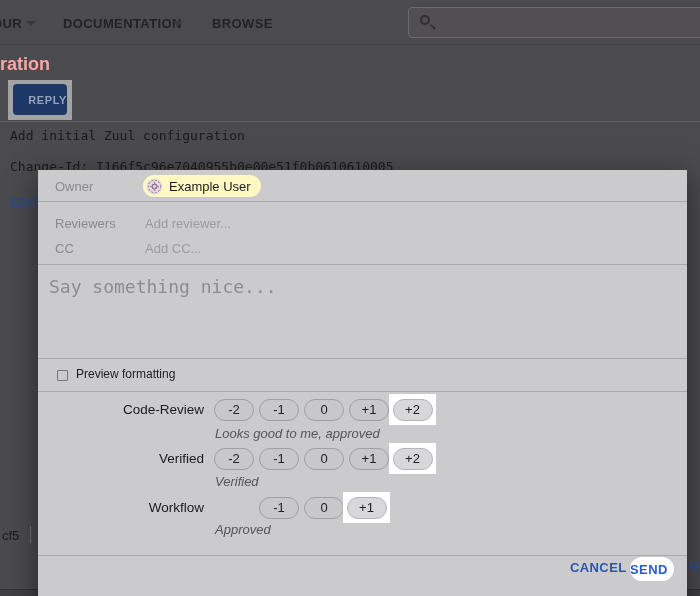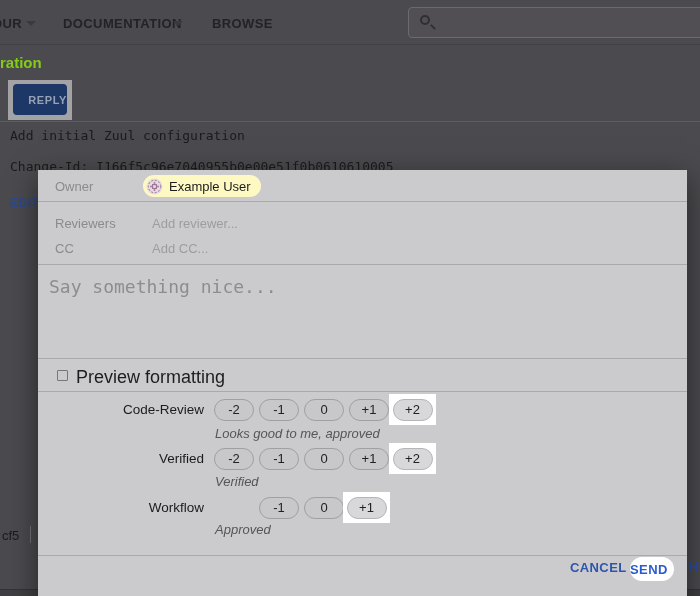--- a/index.html
+++ b/index.html
@@ -10,45 +10,45 @@
     font-family:"Liberation Sans", sans-serif;
     -webkit-font-smoothing:antialiased;
   }
   
   .topbar { position:absolute; left:0; top:0; width:700px; height:45px; background:#4b4a4e; border-bottom:1px solid #434246; }
   .nav-item { position:absolute; top:16px; font-size:13px; font-weight:700; letter-spacing:.4px; color:#232226; white-space:nowrap; cursor:pointer; }
   .caret { position:absolute; top:21px; width:0; height:0; border-left:5px solid transparent; border-right:5px solid transparent; border-top:5px solid #3a393d; }
   .searchbox { position:absolute; left:408px; top:7px; width:300px; height:31px; background:#514f54; border:1px solid #6b6a6f; border-radius:4px; }
   .mag { position:absolute; left:11px; top:7px; width:10px; height:10px; border:2px solid #2f2e32; border-radius:50%; }
   .mag::after { content:""; position:absolute; left:8px; top:9px; width:6px; height:2px; background:#2f2e32; transform:rotate(45deg); }
-  .page-heading { position:absolute; left:0px; top:54px; font-size:15px; font-weight:700; color:#84cc16; }
+  .page-heading { position:absolute; left:0px; top:54px; font-size:18px; font-weight:700; color:#fca5a5; }
   .reply-hl { position:absolute; left:8px; top:80px; width:64px; height:40px; background:#a3a2a4; }
   .reply-btn { position:absolute; left:5px; top:4px; width:54px; height:31px; background:#1d3766; border:none; border-radius:4px;
                color:#97a1b6; font-family:"Liberation Sans",sans-serif; font-size:11px; font-weight:700; letter-spacing:.6px; cursor:pointer;text-align:right; }
   .hdiv { position:absolute; left:0; top:121px; width:700px; height:1px; background:#5d5c60; }
   .mono-line { position:absolute; left:10px; font-family:"DejaVu Sans Mono", monospace; font-size:13px; color:#1b1a1d; white-space:nowrap; }
   .edit-link { position:absolute; left:10px; top:196px; font-size:12px; font-weight:700; letter-spacing:.5px; color:#2c4a8e; cursor:pointer; }
   .sha-frag { position:absolute; left:2px; top:528px; font-size:13px; color:#1b1a1d; }
   .sha-sep { position:absolute; left:30px; top:526px; width:1px; height:17px; background:#737277; }
   .dl-frag { position:absolute; left:37px; top:528px; font-size:13px; font-weight:700; color:#2d52a3; cursor:pointer; }
   .right-frag { position:absolute; left:689px; top:559px; font-size:13px; font-weight:700; letter-spacing:.4px; color:#2d4f9e; cursor:pointer; }
   .bottom-strip { position:absolute; left:0; top:589px; width:700px; height:7px; background:#403f43; border-top:1px solid #343337; }
 
   
   .dialog { position:absolute; left:38px; top:170px; width:649px; height:512px; background:#cbcbcd;
             box-shadow:0 8px 28px rgba(0,0,0,.5); }
   .d-divider { position:absolute; left:0; width:649px; height:1px; background:#aaaaac; }
   .field-label { position:absolute; left:17px; font-size:13px; color:#8b8b8d; }
-  .placeholder { position:absolute; left:114px; font-size:13px; color:#9d9da0; cursor:text; }
+  .placeholder { position:absolute; left:107px; font-size:13px; color:#9d9da0; cursor:text; }
   .owner-chip { position:absolute; left:105px; top:5px; height:22px; background:#fef9c3; border-radius:11px;
                 display:flex; align-items:center; padding:0 10px 0 3px; cursor:pointer; }
   .owner-chip .name { font-size:13px; color:#1d1c1f; margin-left:6px; }
   .msg-placeholder { position:absolute; left:11px; top:106px; font-family:"DejaVu Sans Mono", monospace; font-size:18px; color:#8d8d90; cursor:text; }
   .checkbox { position:absolute; left:19px; top:200px; width:11px; height:11px; border:1.5px solid #76767a; background:transparent; border-radius:1px; cursor:pointer; }
-  .preview-label { position:absolute; left:38px; top:197px; font-size:18px; color:#1d1c1f; }
+  .preview-label { position:absolute; left:38px; top:197px; font-size:12px; color:#1d1c1f; }
   .vote-label { position:absolute; left:0; width:166px; text-align:right; font-size:13.5px; color:#1b1a1d; line-height:22px; }
   .pill { position:absolute; width:40px; height:22px; border-radius:11px; background:#c8c8ca; border:1px solid #a0a0a3;
           font-family:"Liberation Sans",sans-serif; font-size:13px; color:#202124; text-align:center; line-height:20px; cursor:pointer; }
   .hlbox { position:absolute; width:47px; height:31px; background:#ffffff; display:flex; align-items:center; justify-content:center; }
   .hlbox .pill { position:static; background:#d8d8da; border:1px solid #b5b5b8; }
   .vote-desc { position:absolute; left:177px; font-size:13px; font-style:italic; color:#55555a; }
   .cancel-btn { position:absolute; left:532px; top:390px; background:none; border:none; font-family:"Liberation Sans",sans-serif;
                 font-size:13px; font-weight:700; letter-spacing:.4px; color:#2d55b0; cursor:pointer; }
   .send-hl { position:absolute; left:592px; top:387px; width:44px; height:24px; background:#ffffff; display:flex; align-items:center; justify-content:flex-start;border-radius:12px; }
   .send-btn { background:none; border:none; font-family:"Liberation Sans",sans-serif; font-size:13px; font-weight:700; letter-spacing:.4px; color:#2b5bd2; cursor:pointer; }

